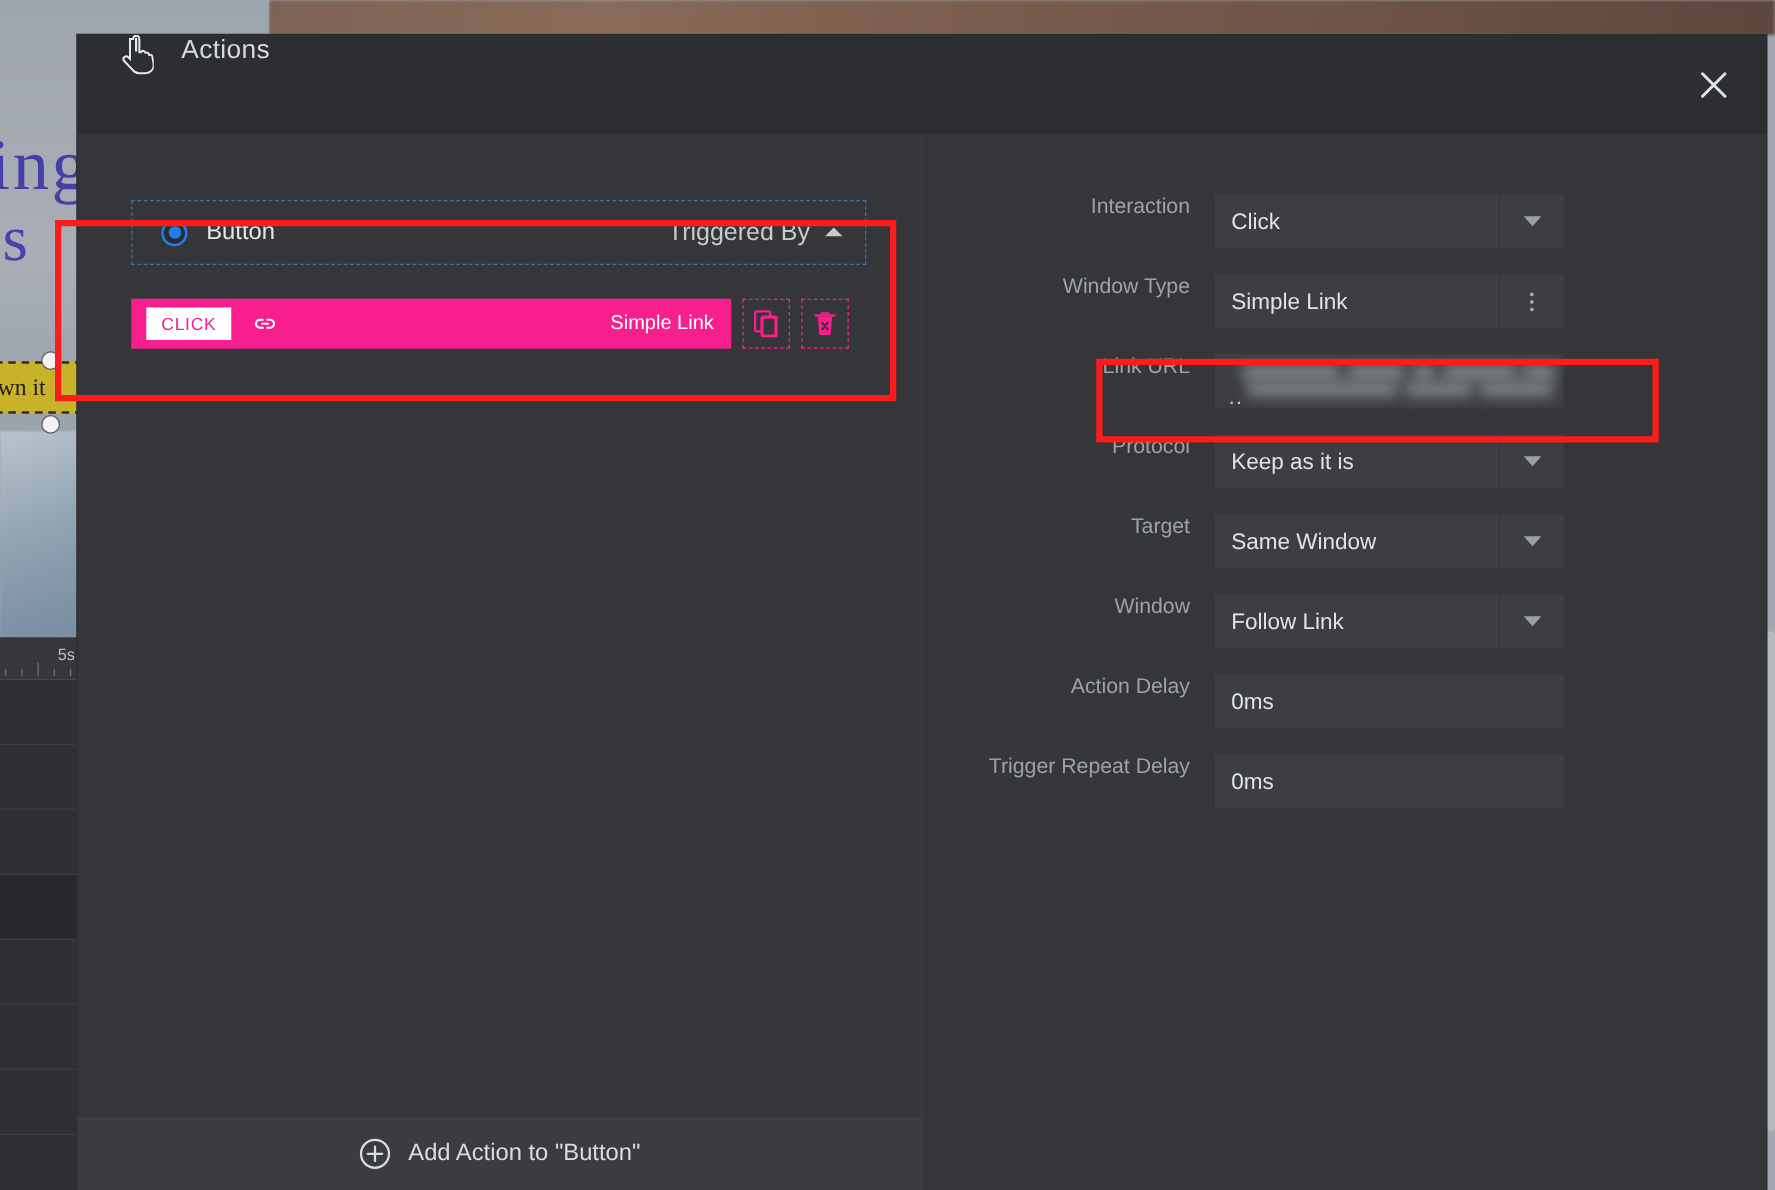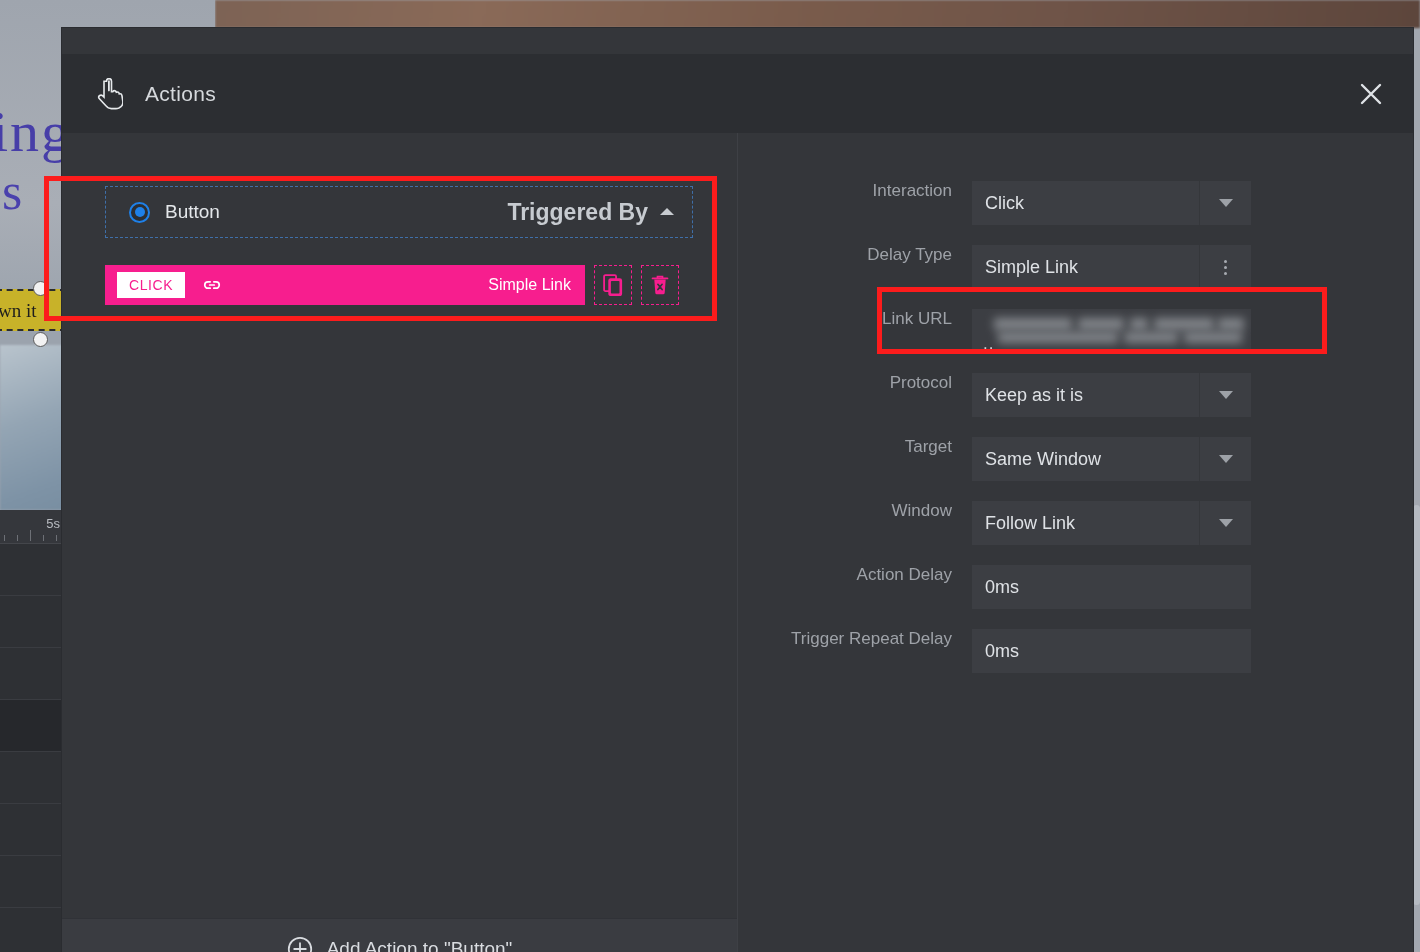--- a/index.html
+++ b/index.html
@@ -78,21 +78,21 @@
   }
 
   
   .modal {
     position: absolute; left: 62px; top: 28px; width: 1351px; height: 924px;
     background: #34363a;
     box-shadow: 0 0 0 1px #2a2c30;
   }
   .modal-header {
     position: relative; height: 79px; background: #2c2e32;
-    display: flex; align-items: center; margin-top: 26px;
+    display: flex; 
   }
   .hand-icon { margin-left: 35px; width: 26px; height: 32px; display:block; }
   .modal-title {
     margin-left: 22px; font-size: 21px; color: #d6d9dd; letter-spacing: .3px;
   }
   .close-btn {
     position: absolute; right: 22px; top: 50%; transform: translateY(-50%);
     width: 40px; height: 40px; display: flex; align-items: center; justify-content: center;
     cursor: pointer;
   }
@@ -113,21 +113,21 @@
   .radio-outer {
     margin-left: 23px; width: 21px; height: 21px; border-radius: 50%;
     border: 2px solid #1e80e8; display: flex; align-items: center; justify-content: center;
     background: #2c2e32;
   }
   .radio-inner { width: 10px; height: 10px; border-radius: 50%; background: #1e80e8; }
   .trigger-label { margin-left: 15px; font-size: 19px; color: #e4e7ea; }
   .trigger-right {
     margin-left: auto; margin-right: 16px; display: flex; align-items: center; gap: 10px;
   }
-  .trigger-right .tr-text { font-size: 23px; color: #c7cbd0; font-weight: bold; }
+  .trigger-right .tr-text { font-size: 20px; color: #c7cbd0; }
 
   .actions-area { position: absolute; left: 43px; top: 108px; width: 588px; height: 150px; }
 
   .action-row {
     position: absolute; left: 0; top: 24px; display: flex; align-items: center; gap: 0;
   }
   .action-pill {
     width: 480px; height: 40px; background: #f71e8e;
     display: flex; align-items: center;
   }
@@ -320,21 +320,21 @@
           <div class="field-label">Interaction</div>
           <div class="field-control">
             <span class="field-value">Click</span>
             <span class="caret">
                 <i class="tri"></i>
               </span>
           </div>
         </div>
 
         <div class="field-row">
-          <div class="field-label">Delay Type</div>
+          <div class="field-label">Window Type</div>
           <div class="field-control">
             <span class="field-value">Simple Link</span>
             <span class="kebab">
                 <i></i>
                 <i></i>
                 <i></i>
               </span>
           </div>
         </div>
 

